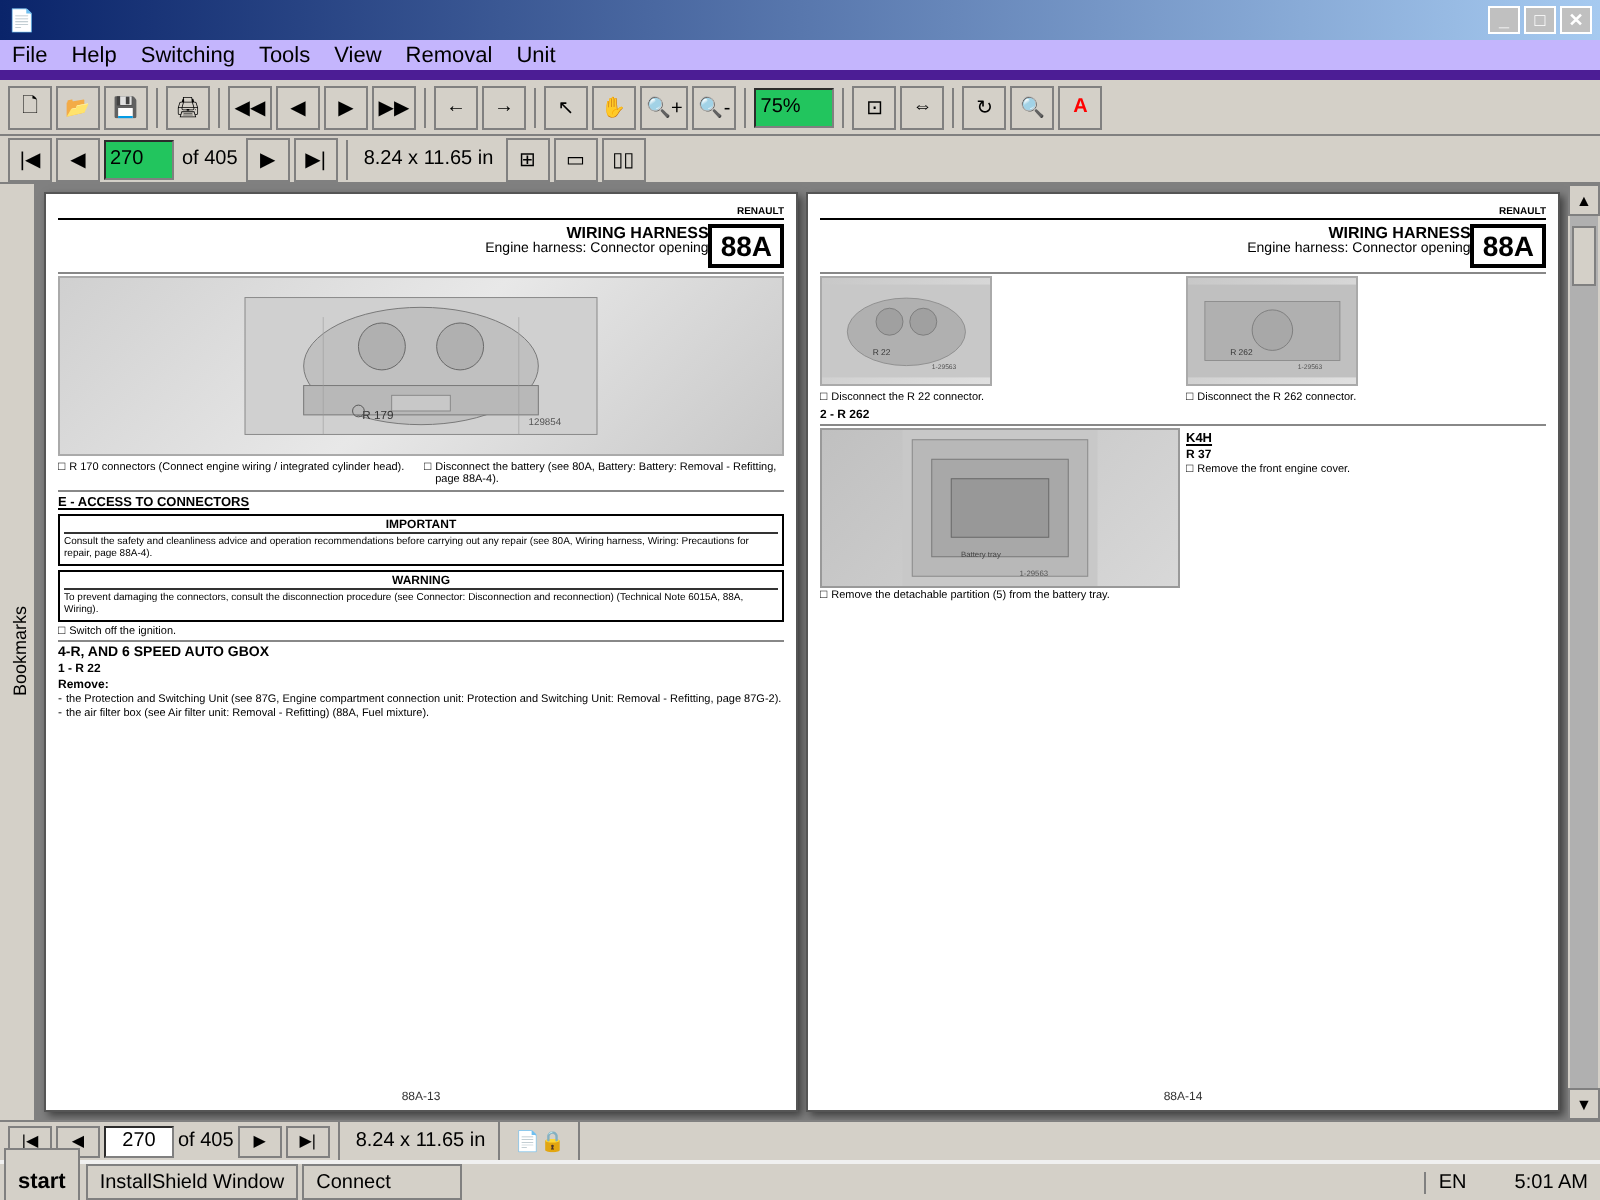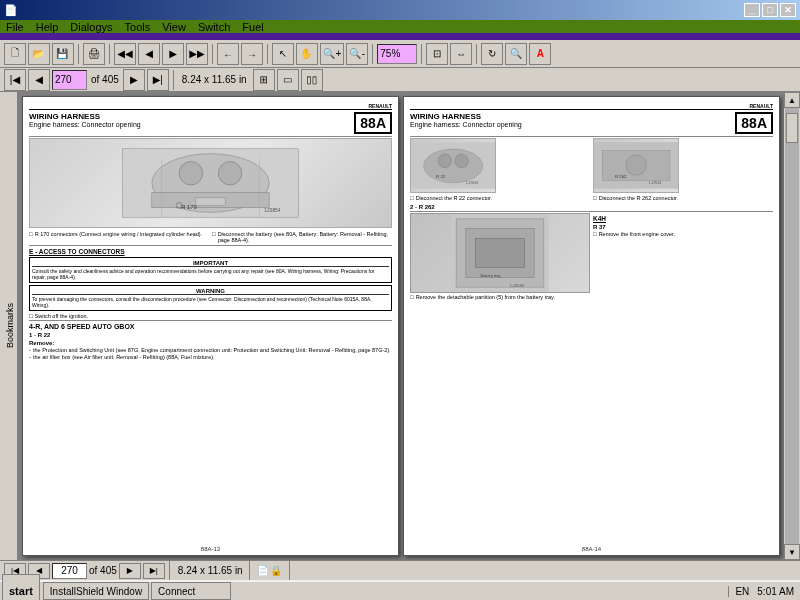--- a/index.html
+++ b/index.html
@@ -24,25 +24,25 @@
       background: #c0c0c0;
       border: 1px solid #fff;
       font-size: 9px;
       display: flex; align-items: center; justify-content: center;
       cursor: pointer;
     }
 
     
     .menu-bar {
       height: 20px;
-      background: #4d7c0f;
+      background: #c4b5fd;
       display: flex;
       align-items: center;
       font-size: 11px;
-      border-bottom: 7px solid #4c1d95;
+      border-bottom: 5px solid #4c1d95;
     }
     .menu-item {
       padding: 2px 6px;
       cursor: pointer;
     }
 
     
     .toolbar {
       height: 28px;
       background: #d4d0c8;
@@ -59,21 +59,21 @@
       border: 1px solid #808080;
       display: flex; align-items: center; justify-content: center;
       font-size: 10px;
       cursor: pointer;
       padding: 0 2px;
     }
     .tb-separator { width: 1px; height: 20px; background: #808080; margin: 0 2px; }
     .tb-input {
       height: 20px;
       border: 1px inset #808080;
-      background: #f0abfc;
+      background: #22c55e;
       font-size: 10px;
       padding: 0 2px;
       width: 40px;
     }
 
     
     .toolbar2 {
       height: 24px;
       background: #d4d0c8;
       display: flex;
@@ -131,21 +131,21 @@
       overflow: hidden;
     }
 
     .page-header {
       display: flex;
       justify-content: space-between;
       align-items: flex-start;
       margin-bottom: 2px;
     }
     .page-header-text {
-      text-align: left;
+      text-align: right;
       flex: 1;
       font-size: 7px;
     }
     .page-header-text .title { font-weight: bold; font-size: 8px; }
     .page-header-text .subtitle { font-size: 7px; }
     .page-num-box {
       border: 2px solid black;
       padding: 2px 4px;
       font-size: 14px;
       font-weight: bold;
@@ -342,21 +342,21 @@
       margin: 0 1px;
     }
     .task-item.active {
       background: #c0c0c0;
       border: 1px inset #808080;
     }
     .taskbar-right {
       margin-left: auto;
       display: flex;
       align-items: flex-start;
-      gap: 8px;
+      gap: 24px;
       padding: 0 6px;
       font-size: 10px;
       border-left: 1px solid #808080;
     }
 
     .two-col {
       display: flex;
       gap: 3px;
     }
     .col-half { flex: 1; }
@@ -373,25 +373,25 @@
   <div class="title-bar-right">
     <div class="win-btn">_</div>
     <div class="win-btn">□</div>
     <div class="win-btn">✕</div>
   </div>
 </div>
 
 <div class="menu-bar">
   <span class="menu-item">File</span>
   <span class="menu-item">Help</span>
-  <span class="menu-item">Dialogys</span>
+  <span class="menu-item">Switching</span>
   <span class="menu-item">Tools</span>
   <span class="menu-item">View</span>
-  <span class="menu-item">Switch</span>
-  <span class="menu-item">Fuel</span>
+  <span class="menu-item">Removal</span>
+  <span class="menu-item">Unit</span>
 </div>
 
 <div class="toolbar">
   <div class="tb-btn">🗋</div>
   <div class="tb-btn">📂</div>
   <div class="tb-btn">💾</div>
   <div class="tb-separator"></div>
   <div class="tb-btn">🖨</div>
   <div class="tb-separator"></div>
   <div class="tb-btn">◀◀</div>

